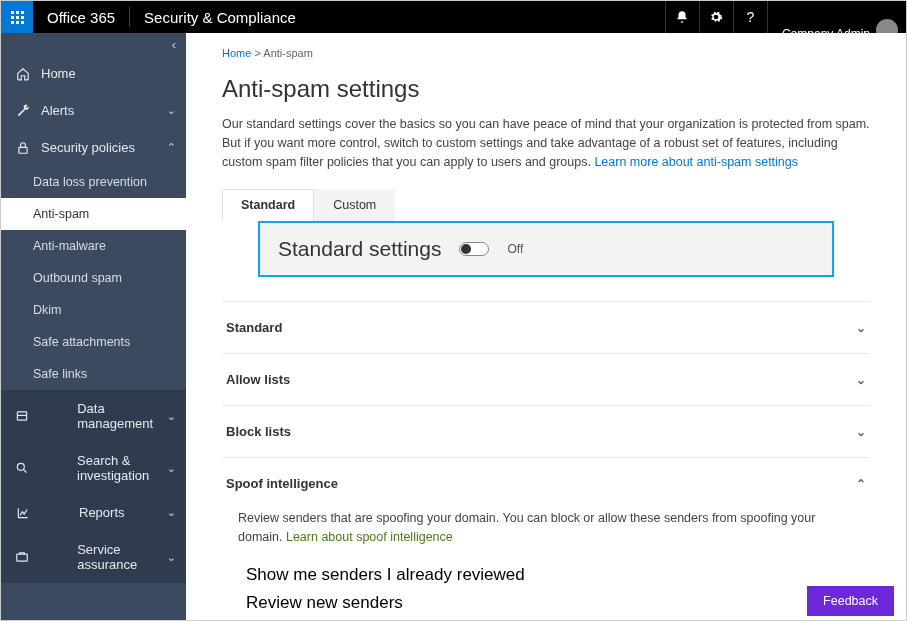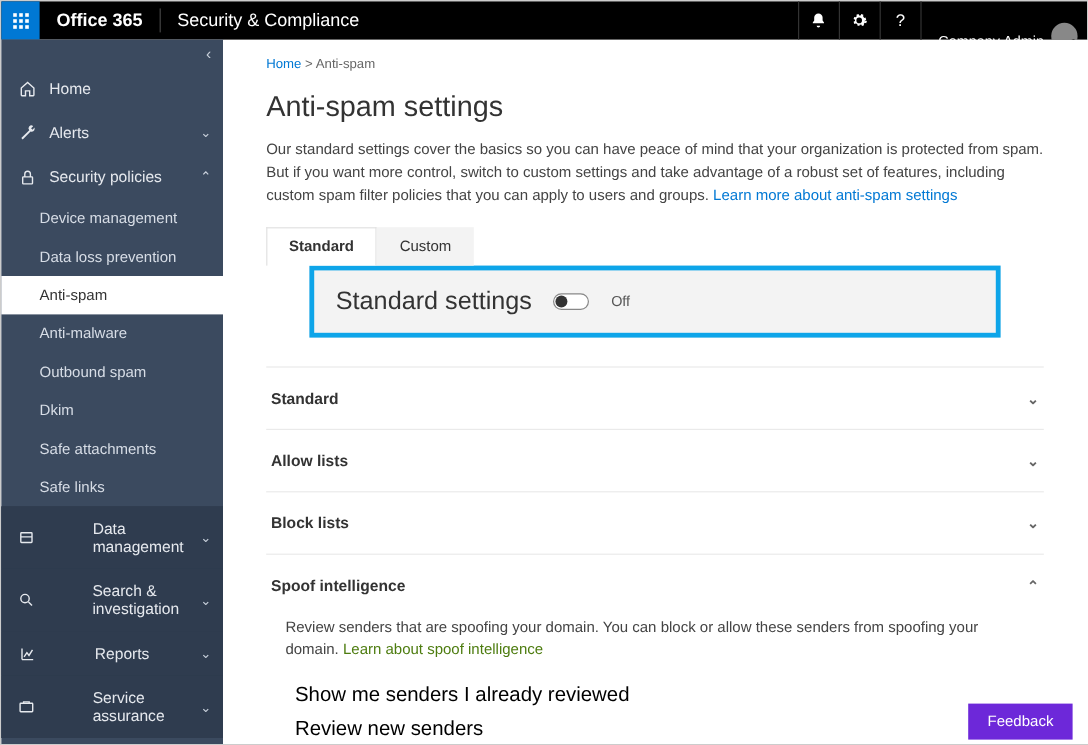--- a/index.html
+++ b/index.html
@@ -3,21 +3,21 @@
 <meta charset="utf-8">
 <style>
   * { box-sizing: border-box; margin: 0; padding: 0; }
   body { font-family: "Segoe UI", Arial, sans-serif; font-size: 13px; color: #333; background: #fff; width: 907px; height: 621px; overflow: hidden; border: 1px solid #ccc; }
   
   
   .topbar { height: 32px; background: #000; color: #fff; display: flex; align-items: center; }
   .waffle { width: 32px; height: 32px; background: #0078d4; display: flex; align-items: center; justify-content: center; cursor: pointer; }
   .waffle-grid { display: grid; grid-template-columns: repeat(3,3px); grid-template-rows: repeat(3,3px); gap: 2px; }
   .waffle-grid span { background: #fff; width: 3px; height: 3px; }
-  .brand { padding: 0 14px; font-size: 15px; font-weight: 700; }
+  .brand { padding: 0 14px; font-size: 15px; font-weight: 400; }
   .divider { width: 1px; height: 20px; background: #444; }
   .app-title { padding: 0 14px; font-size: 15px; }
   .top-spacer { flex: 1; }
   .top-icon { width: 34px; height: 32px; display: flex; align-items: center; justify-content: center; cursor: pointer; font-size: 14px; color:#fff; border-left:1px solid #333; }
   .top-user { padding: 0 8px 0 14px; font-size: 12px; display:flex; align-items:flex-end; gap:6px; border-left:1px solid #333; height:48px; }
   .avatar { width: 22px; height: 22px; border-radius: 50%; background: #888; position: relative; }
   .avatar::after { content:""; width:7px; height:7px; background:#6bb700; border:1px solid #000; border-radius:50%; position:absolute; bottom:-1px; right:-1px; }
   
   
   .body-row { display: flex; height: calc(621px - 34px); }
@@ -39,21 +39,21 @@
   .breadcrumb a { color:#0078d4; text-decoration:none; }
   .page-title { font-size: 24px; font-weight:300; padding: 8px 36px 12px; color:#333; }
   .page-desc { padding: 0 36px 18px; font-size: 12.5px; line-height:1.5; color:#444; max-width: 820px; }
   .page-desc a { color:#0078d4; text-decoration:none; }
   
   .tabs-row { padding: 0 36px; }
   .tabs { display:flex; }
   .tab { padding: 8px 18px; font-size: 12.5px; cursor:pointer; background:#f3f3f3; border:1px solid transparent; }
   .tab.active { background:#fff; border:1px solid #e1e1e1; border-bottom:none; font-weight:600; }
   
-  .settings-band { margin: 0 36px; background:#f3f3f3; border:4px solid #0ea5e9; padding: 14px 18px; display:flex; align-items:center; gap:18px; }
+  .settings-band { margin: 0 36px; background:#f3f3f3; border:2px solid #0ea5e9; padding: 14px 18px; display:flex; align-items:center; gap:18px; }
   .settings-band h2 { font-size: 21px; font-weight:400; }
   .toggle { width:30px; height:14px; border-radius:10px; background:#fff; border:1px solid #888; position:relative; cursor:pointer; }
   .toggle::after { content:""; width:10px; height:10px; background:#333; border-radius:50%; position:absolute; top:1px; left:1px; }
   .toggle-label { font-size:12px; color:#555; }
   
   .accordion { margin: 24px 36px 0; border-top:1px solid #eaeaea; }
   .acc-item { border-bottom:1px solid #eaeaea; }
   .acc-header { padding: 18px 4px; display:flex; justify-content:space-between; align-items:center; cursor:pointer; font-size:13px; font-weight:600; color:#333; }
   .acc-caret { font-size:12px; color:#666; }
   .acc-body { padding: 0 16px 20px; font-size:12.5px; color:#444; }
@@ -132,21 +132,20 @@
       <span class="nav-icon">
         <svg width="14" height="14" viewBox="0 0 24 24" fill="none" stroke="#e6e9ee" stroke-width="2">
             <rect x="5" y="11" width="14" height="10" rx="1"></rect>
             <path d="M8 11V7a4 4 0 0 1 8 0v4"></path>
           </svg>
       </span>
       <span>Security policies</span>
       <span class="nav-caret">⌃</span>
     </div>
 
-    <div class="nav-sub">Device management</div>
     <div class="nav-sub">Data loss prevention</div>
     <div class="nav-sub active">Anti-spam</div>
     <div class="nav-sub">Anti-malware</div>
     <div class="nav-sub">Outbound spam</div>
     <div class="nav-sub">Dkim</div>
     <div class="nav-sub">Safe attachments</div>
     <div class="nav-sub">Safe links</div>
 
     <div class="nav-section-dark">
       <div class="nav-item">

